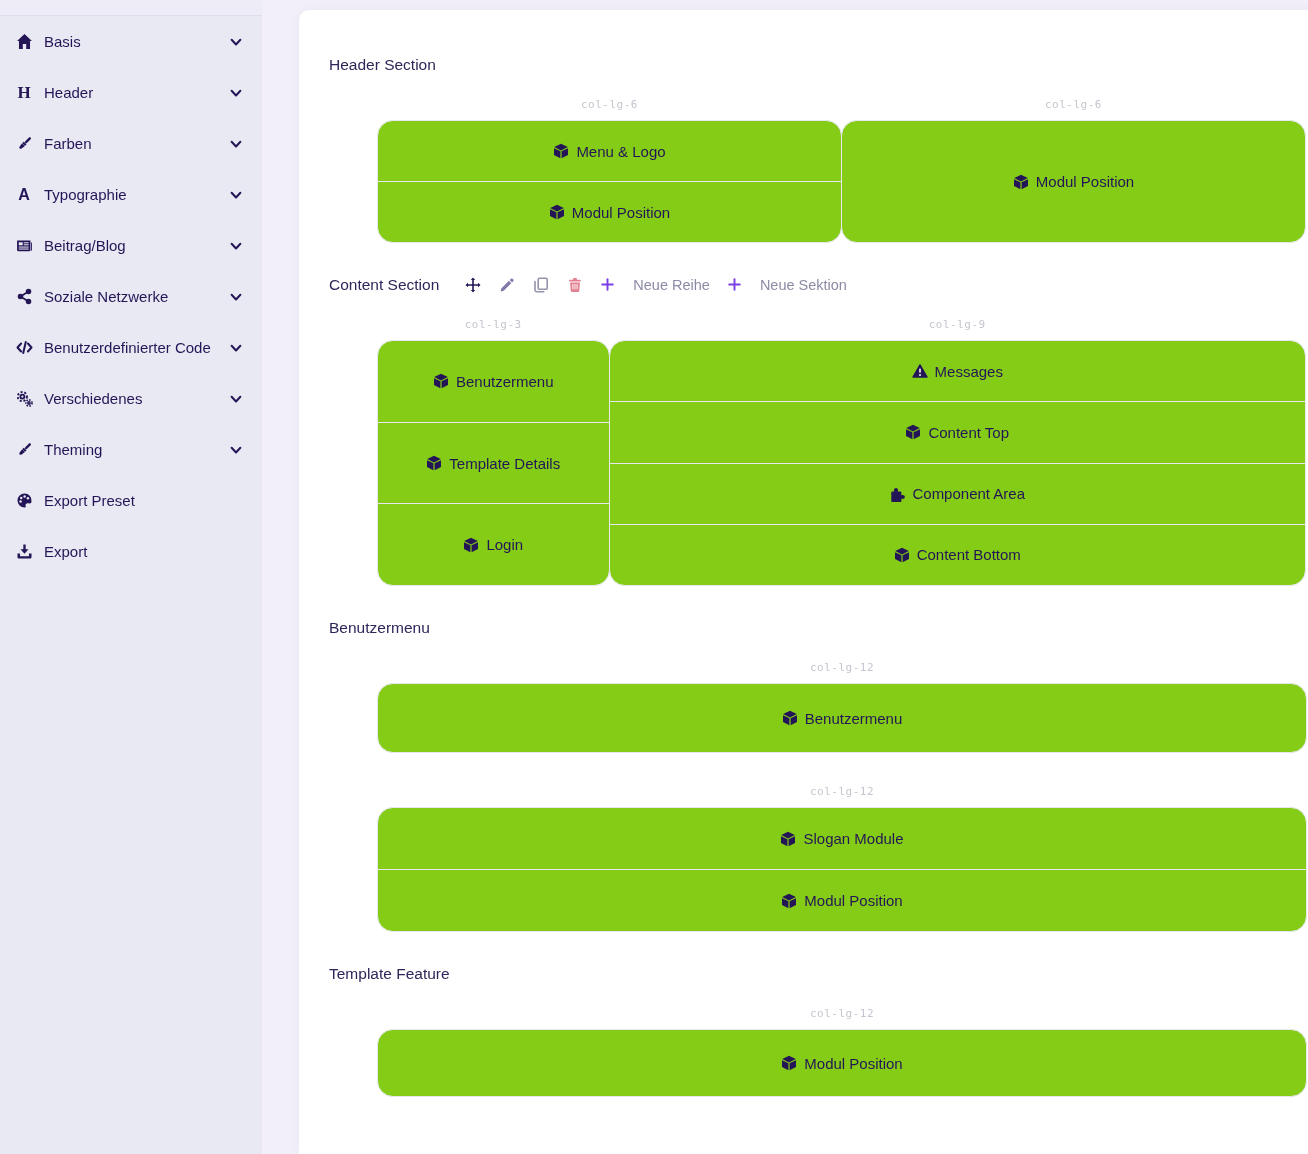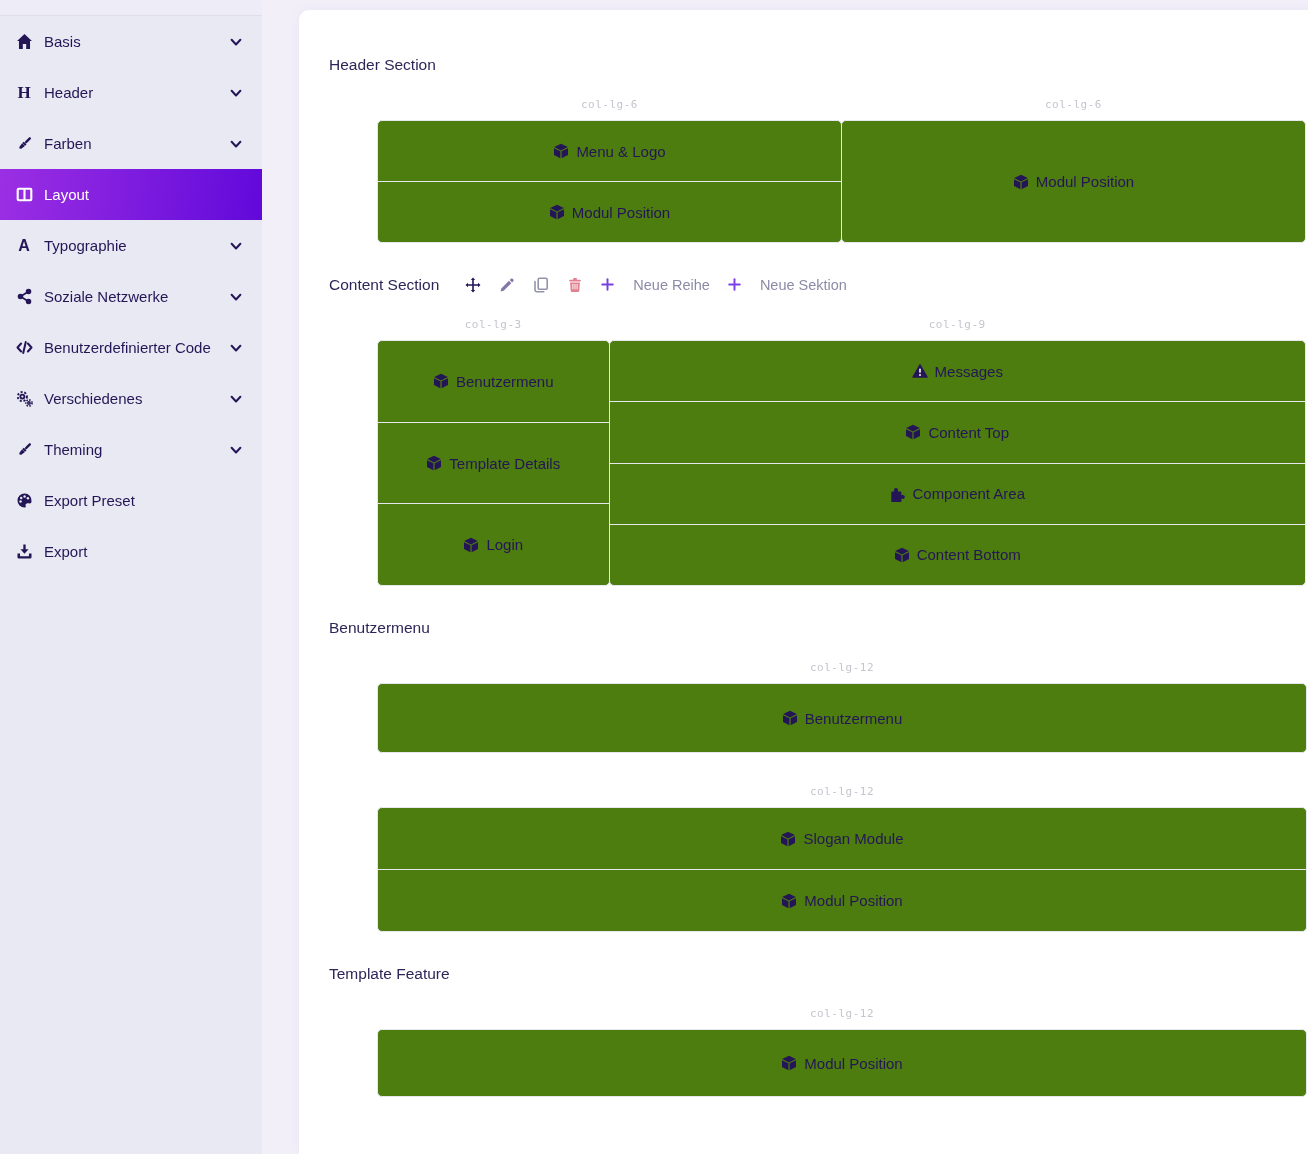--- a/index.html
+++ b/index.html
@@ -29,21 +29,21 @@
   .tool-btn { display:flex; align-items:center; cursor:pointer; }
   .tool-btn svg { width:16px; height:16px; }
   .tool-move { color:#241656; } .tool-edit { color:#8478aa; } .tool-copy { color:#9393ab; } .tool-trash { color:#e2808f; }
   .add-btn { display:flex; align-items:center; gap:19px; cursor:pointer; font-size:14.5px; color:#8c8ba6; }
   .add-btn .plus { color:#7b3fe4; display:flex; } .add-btn .plus svg { width:13px; height:13px; }
 
   .cols { display:flex; align-items:flex-end;padding-left:48px; }
   .col { display:flex; flex-direction:column; }
   .col + .col { margin-left:-1px; }
   .col-label { text-align:center; font-family:"DejaVu Sans Mono", monospace; font-size:11px; color:#c5c5cf; letter-spacing:.5px; margin-bottom:9px; }
-  .col-box { border:1px solid #e7e7f0; border-radius:5px; background:#4d7c0f; display:flex; flex-direction:column; overflow:hidden; }
+  .col-box { border:1px solid #e7e7f0; border-radius:16px; background:#84cc16; display:flex; flex-direction:column; overflow:hidden; }
   .sec-0 .col-box { height:123px; } .sec-1 .col-box { height:246px; } .sec-2 .col-box { height:70px; }
   .sec-3 .col-box { height:125px; } .sec-4 .col-box { height:68px; }
   .module { flex:1; display:flex; align-items:center; justify-content:center; gap:7px; color:#241656; font-size:15px; cursor:pointer; }
   .module + .module { border-top:1px solid #e7e7f0; }
   .module .icon { display:flex; } .module .icon svg { width:16px; height:16px; }
 </style>
 </head>
 <body>
 
 <div class="sidebar">
@@ -83,34 +83,48 @@
             </g>
           </svg>
         </span>
         <span class="sb-label">Farben</span>
         <span class="icon chev">
           <svg viewBox="0 0 16 16" fill="none" stroke="currentColor" stroke-width="2.3" stroke-linecap="round" stroke-linejoin="round">
             <polyline points="3,5.5 8,10.8 13,5.5"></polyline>
           </svg>
         </span>
       </div>
-      <div class="sb-item active">
-        <span class="icon ">
-          <svg viewBox="0 0 16 16" fill="none" stroke="currentColor" stroke-width="2">
-            <rect x="1.6" y="2.6" width="12.8" height="10.8" rx="1"></rect>
-            <line x1="8" y1="2.6" x2="8" y2="13.4"></line>
-          </svg>
-        </span>
-        <span class="sb-label">Layout</span>
-      </div>
       <div class="sb-item">
         <span class="icon ">
           <span class="letter-ic">A</span>
         </span>
         <span class="sb-label">Typographie</span>
+        <span class="icon chev">
+          <svg viewBox="0 0 16 16" fill="none" stroke="currentColor" stroke-width="2.3" stroke-linecap="round" stroke-linejoin="round">
+            <polyline points="3,5.5 8,10.8 13,5.5"></polyline>
+          </svg>
+        </span>
+      </div>
+      <div class="sb-item">
+        <span class="icon ">
+          <svg viewBox="0 0 16 16">
+            <g fill="currentColor">
+              <path d="M1 3.4h12.6v8.8a1.3 1.3 0 0 1-1.3 1.3H2.3A1.3 1.3 0 0 1 1 12.2z"></path>
+              <path d="M14.2 5.2H15v7a.9.9 0 0 1-.8.9z"></path>
+            </g>
+            <g fill="#e9e9f3">
+              <rect x="2.6" y="5" width="3.7" height="2.8"></rect>
+              <rect x="7.3" y="5" width="4.6" height=".95"></rect>
+              <rect x="7.3" y="6.85" width="4.6" height=".95"></rect>
+              <rect x="2.6" y="9" width="9.3" height=".95"></rect>
+              <rect x="2.6" y="10.85" width="9.3" height=".95"></rect>
+            </g>
+          </svg>
+        </span>
+        <span class="sb-label">Beitrag/Blog</span>
         <span class="icon chev">
           <svg viewBox="0 0 16 16" fill="none" stroke="currentColor" stroke-width="2.3" stroke-linecap="round" stroke-linejoin="round">
             <polyline points="3,5.5 8,10.8 13,5.5"></polyline>
           </svg>
         </span>
       </div>
       <div class="sb-item">
         <span class="icon ">
           <svg viewBox="0 0 16 16" fill="currentColor" stroke="currentColor">
             <line x1="11.8" y1="3.2" x2="4.2" y2="8" stroke-width="1.7"></line>

